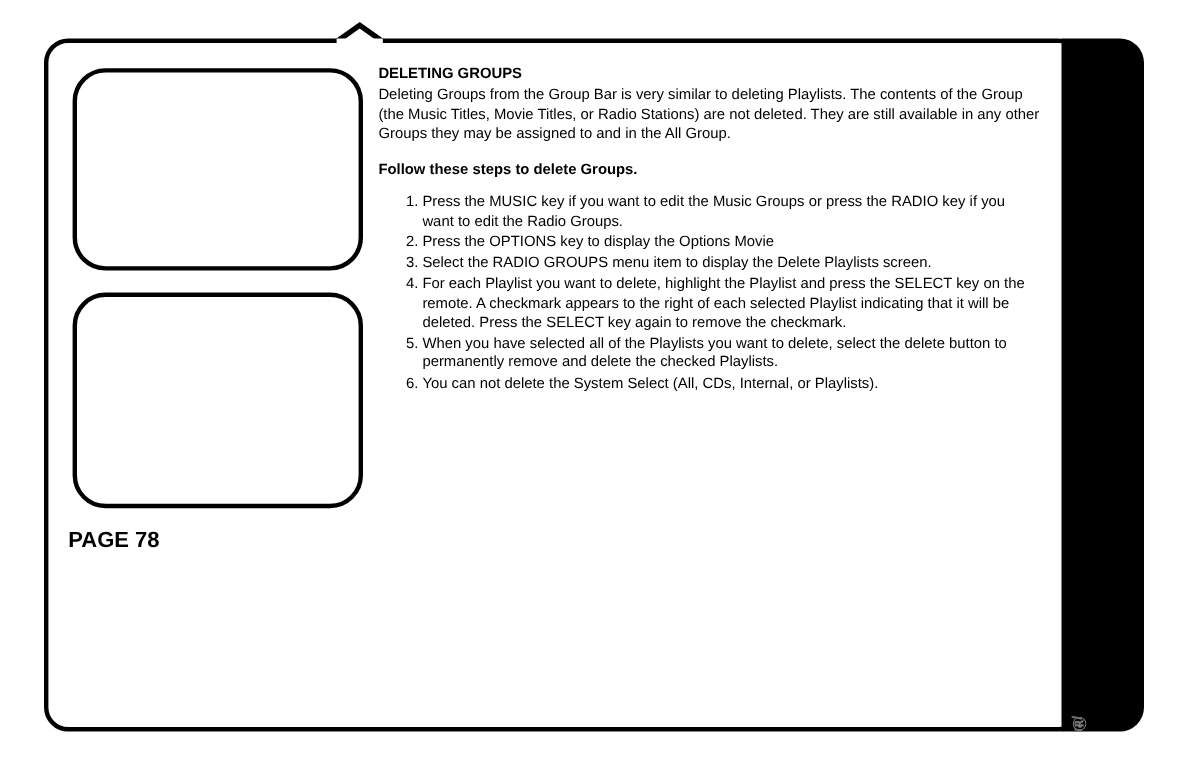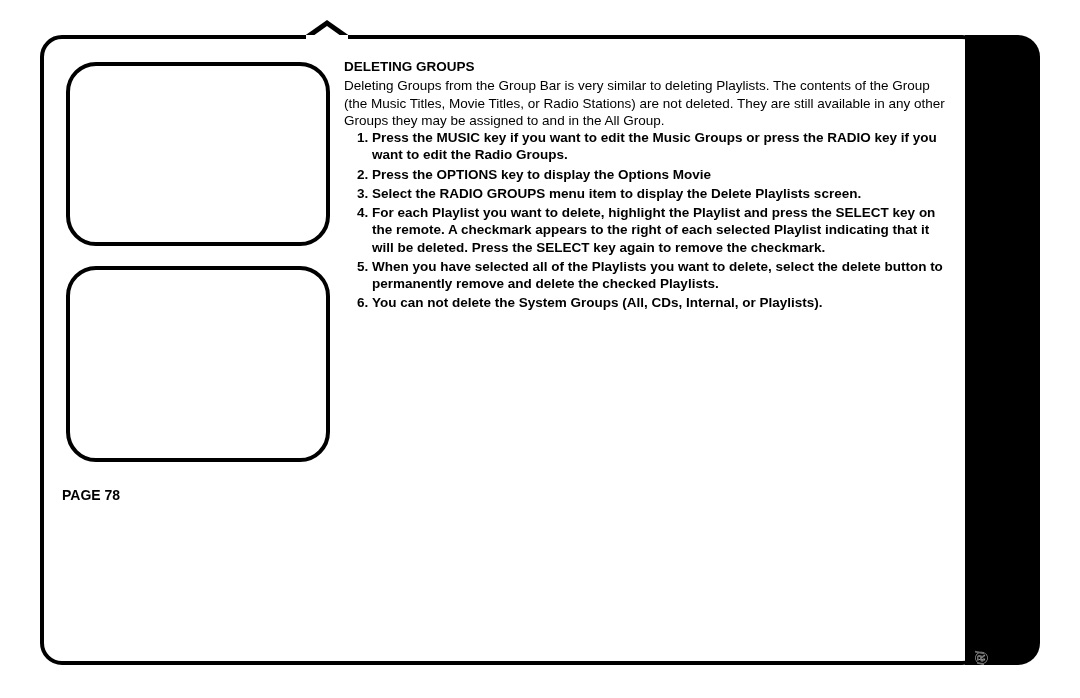--- a/index.html
+++ b/index.html
@@ -143,68 +143,70 @@
     width: 602px;
     font-size: 13.5px;
     line-height: 1.28;
     color: #000;
   }
   .heading {
     font-weight: bold;
     margin-bottom: 2px;
   }
   .intro {
+    margin-bottom: 16px;
   }
   .follow {
     font-weight: bold;
     margin-bottom: 2px;
   }
   ol.steps {
-    margin: 0;
+    margin: 12px;
     padding: 0 0 0 28px;
-    font-weight: bold;
+    font-weight: normal;
   }
   ol.steps li {
     margin-bottom: 2px;
   }
 
   
   .page-num {
     position: absolute;
     left: 62px;
     bottom: 48px;
     font-weight: bold;
-    font-size: 14px;
+    font-size: 20px;
     z-index: 7;
   }
 </style>
 </head>
 <body>
 
 <div class="page">
 
   <div class="main-frame"></div>
 
   <div class="notch-outer"></div>
   <div class="notch-inner"></div>
   <div class="notch-mask"></div>
 
   <div class="illus top"></div>
   <div class="illus bot"></div>
 
   <div class="content">
     <div class="heading">DELETING GROUPS</div>
     <div class="intro">Deleting Groups from the Group Bar is very similar to deleting Playlists. The contents of the Group (the Music Titles, Movie Titles, or Radio Stations) are not deleted. They are still available in any other Groups they may be assigned to and in the All Group.</div>
+    <div class="follow">Follow these steps to delete Groups.</div>
     <ol class="steps">
       <li>Press the MUSIC key if you want to edit the Music Groups or press the RADIO key if you want to edit the Radio Groups.</li>
       <li>Press the OPTIONS key to display the Options Movie</li>
       <li>Select the RADIO GROUPS menu item to display the Delete Playlists screen.</li>
       <li>For each Playlist you want to delete, highlight the Playlist and press the SELECT key on the remote. A checkmark appears to the right of each selected Playlist indicating that it will be deleted. Press the SELECT key again to remove the checkmark.</li>
       <li>When you have selected all of the Playlists you want to delete, select the delete button to permanently remove and delete the checked Playlists.</li>
-      <li>You can not delete the System Groups (All, CDs, Internal, or Playlists).</li>
+      <li>You can not delete the System Select (All, CDs, Internal, or Playlists).</li>
     </ol>
   </div>
 
   <div class="page-num">PAGE 78</div>
 
   <div class="brand-bar">
     <div class="brand-inner">
       <div class="brand-logo">
         <sup>®</sup>
       </div>

